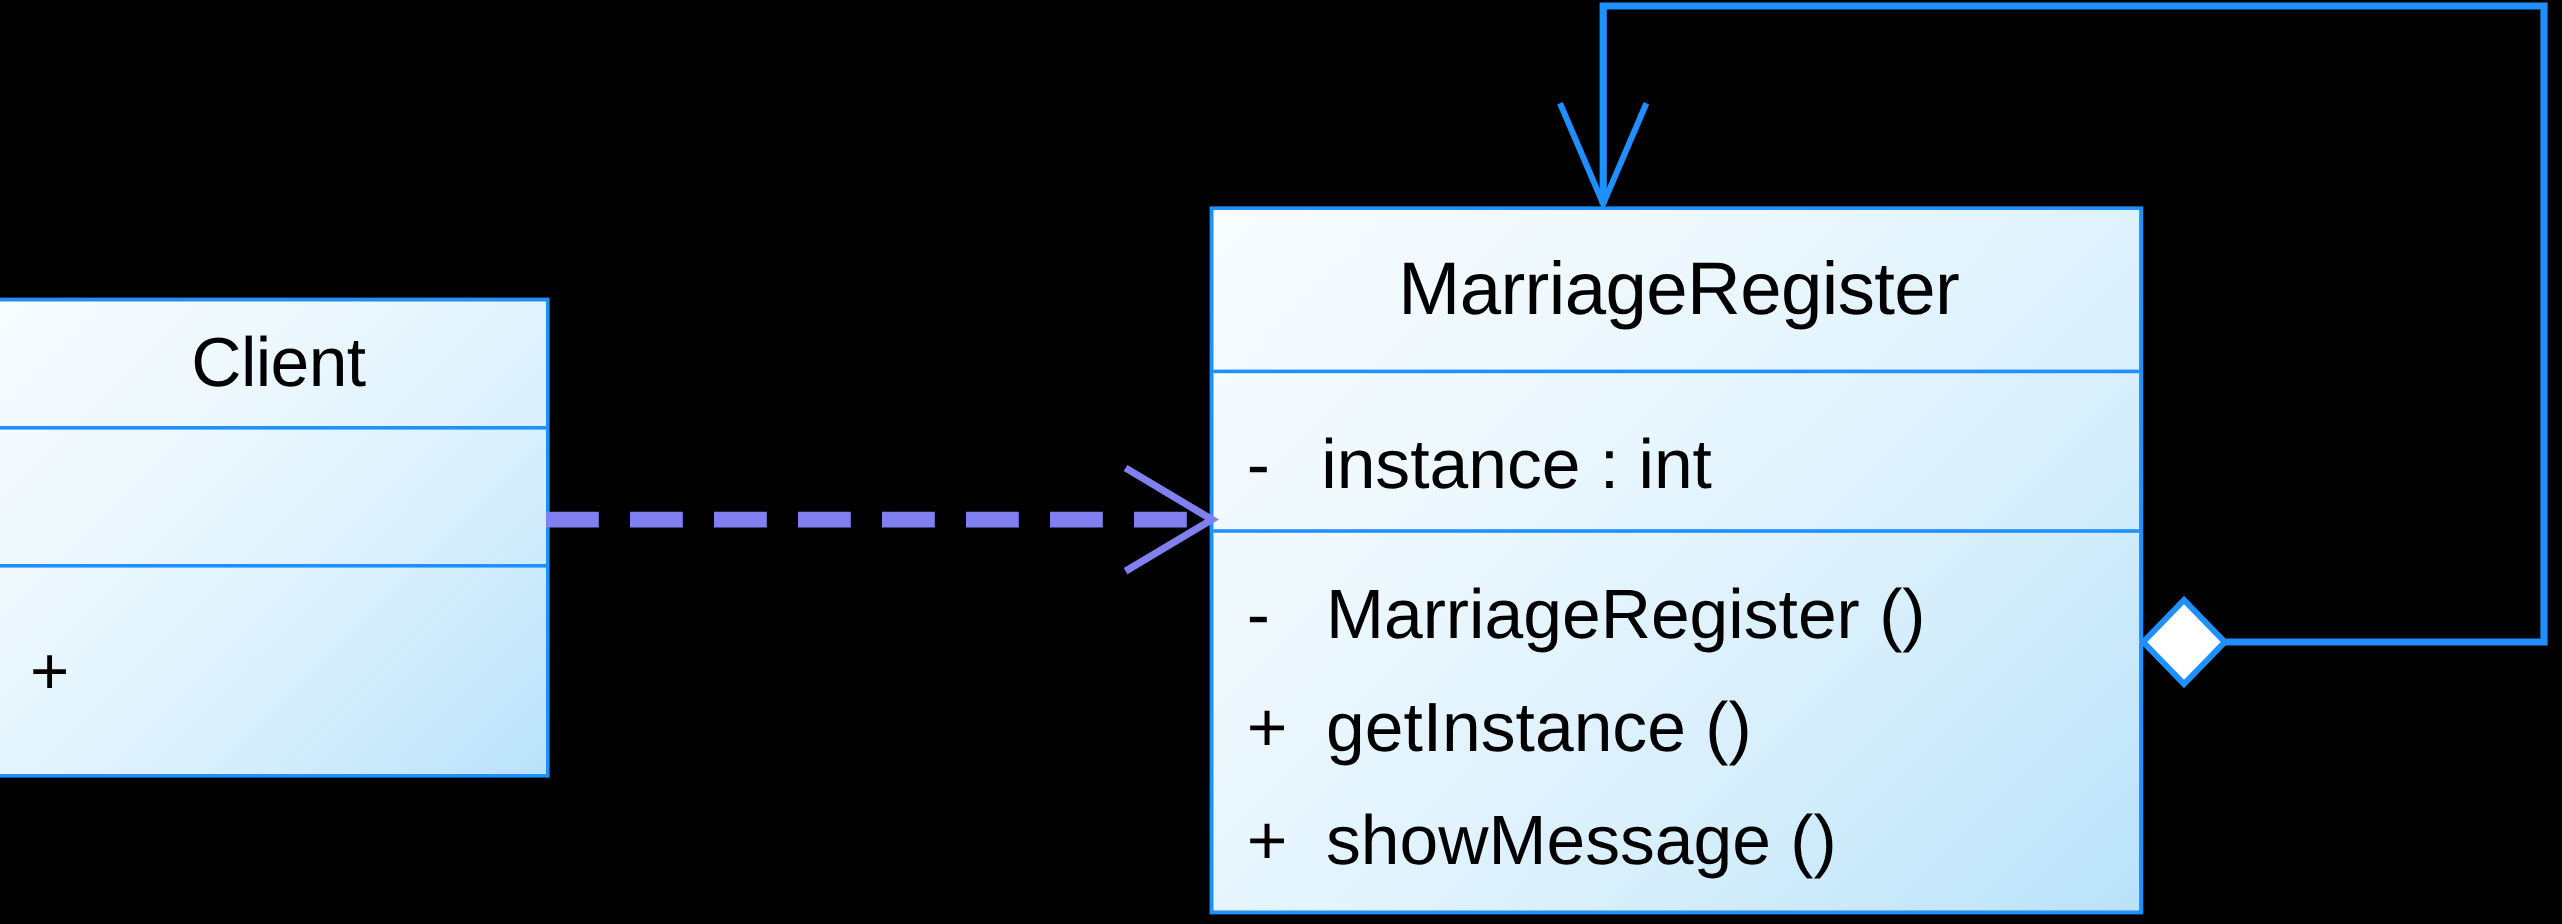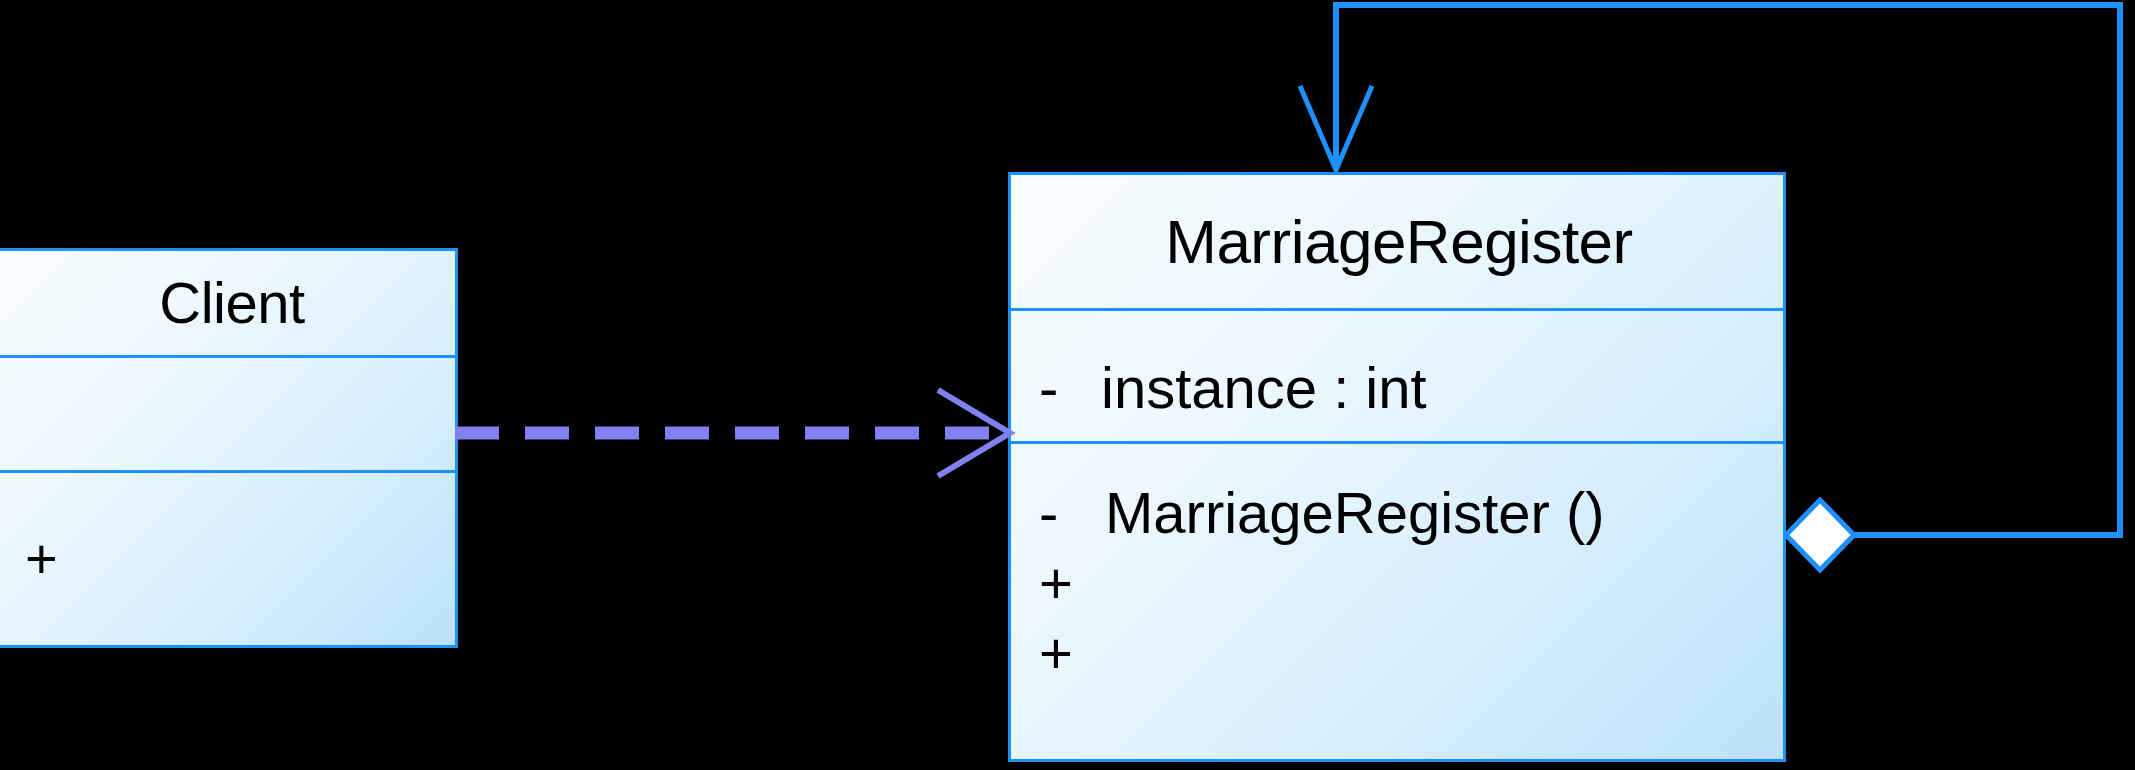--- a/index.html
+++ b/index.html
@@ -158,23 +158,25 @@
       </div>
     </div>
 
     <div class="uml-compartment m-ops">
       <div class="uml-member">
         <span class="uml-vis">-</span>
         <span class="uml-sig">MarriageRegister ()</span>
       </div>
       <div class="uml-member">
         <span class="uml-vis">+</span>
+        <span class="uml-sig">getInstance ()</span>
       </div>
       <div class="uml-member">
         <span class="uml-vis">+</span>
+        <span class="uml-sig">showMessage ()</span>
       </div>
     </div>
   </div>
 
   <svg class="edge-svg" viewBox="0 0 2135 770">
     <g>
       <line x1="455" y1="433" x2="1010" y2="433" stroke="#8080F0" stroke-width="13" stroke-dasharray="44 26" stroke-linecap="butt"></line>
       <path d="M 938 390 L 1010 433 L 938 476" fill="none" stroke="#8080F0" stroke-width="6" stroke-linecap="butt" stroke-linejoin="miter"></path>
     </g>
   </svg>

